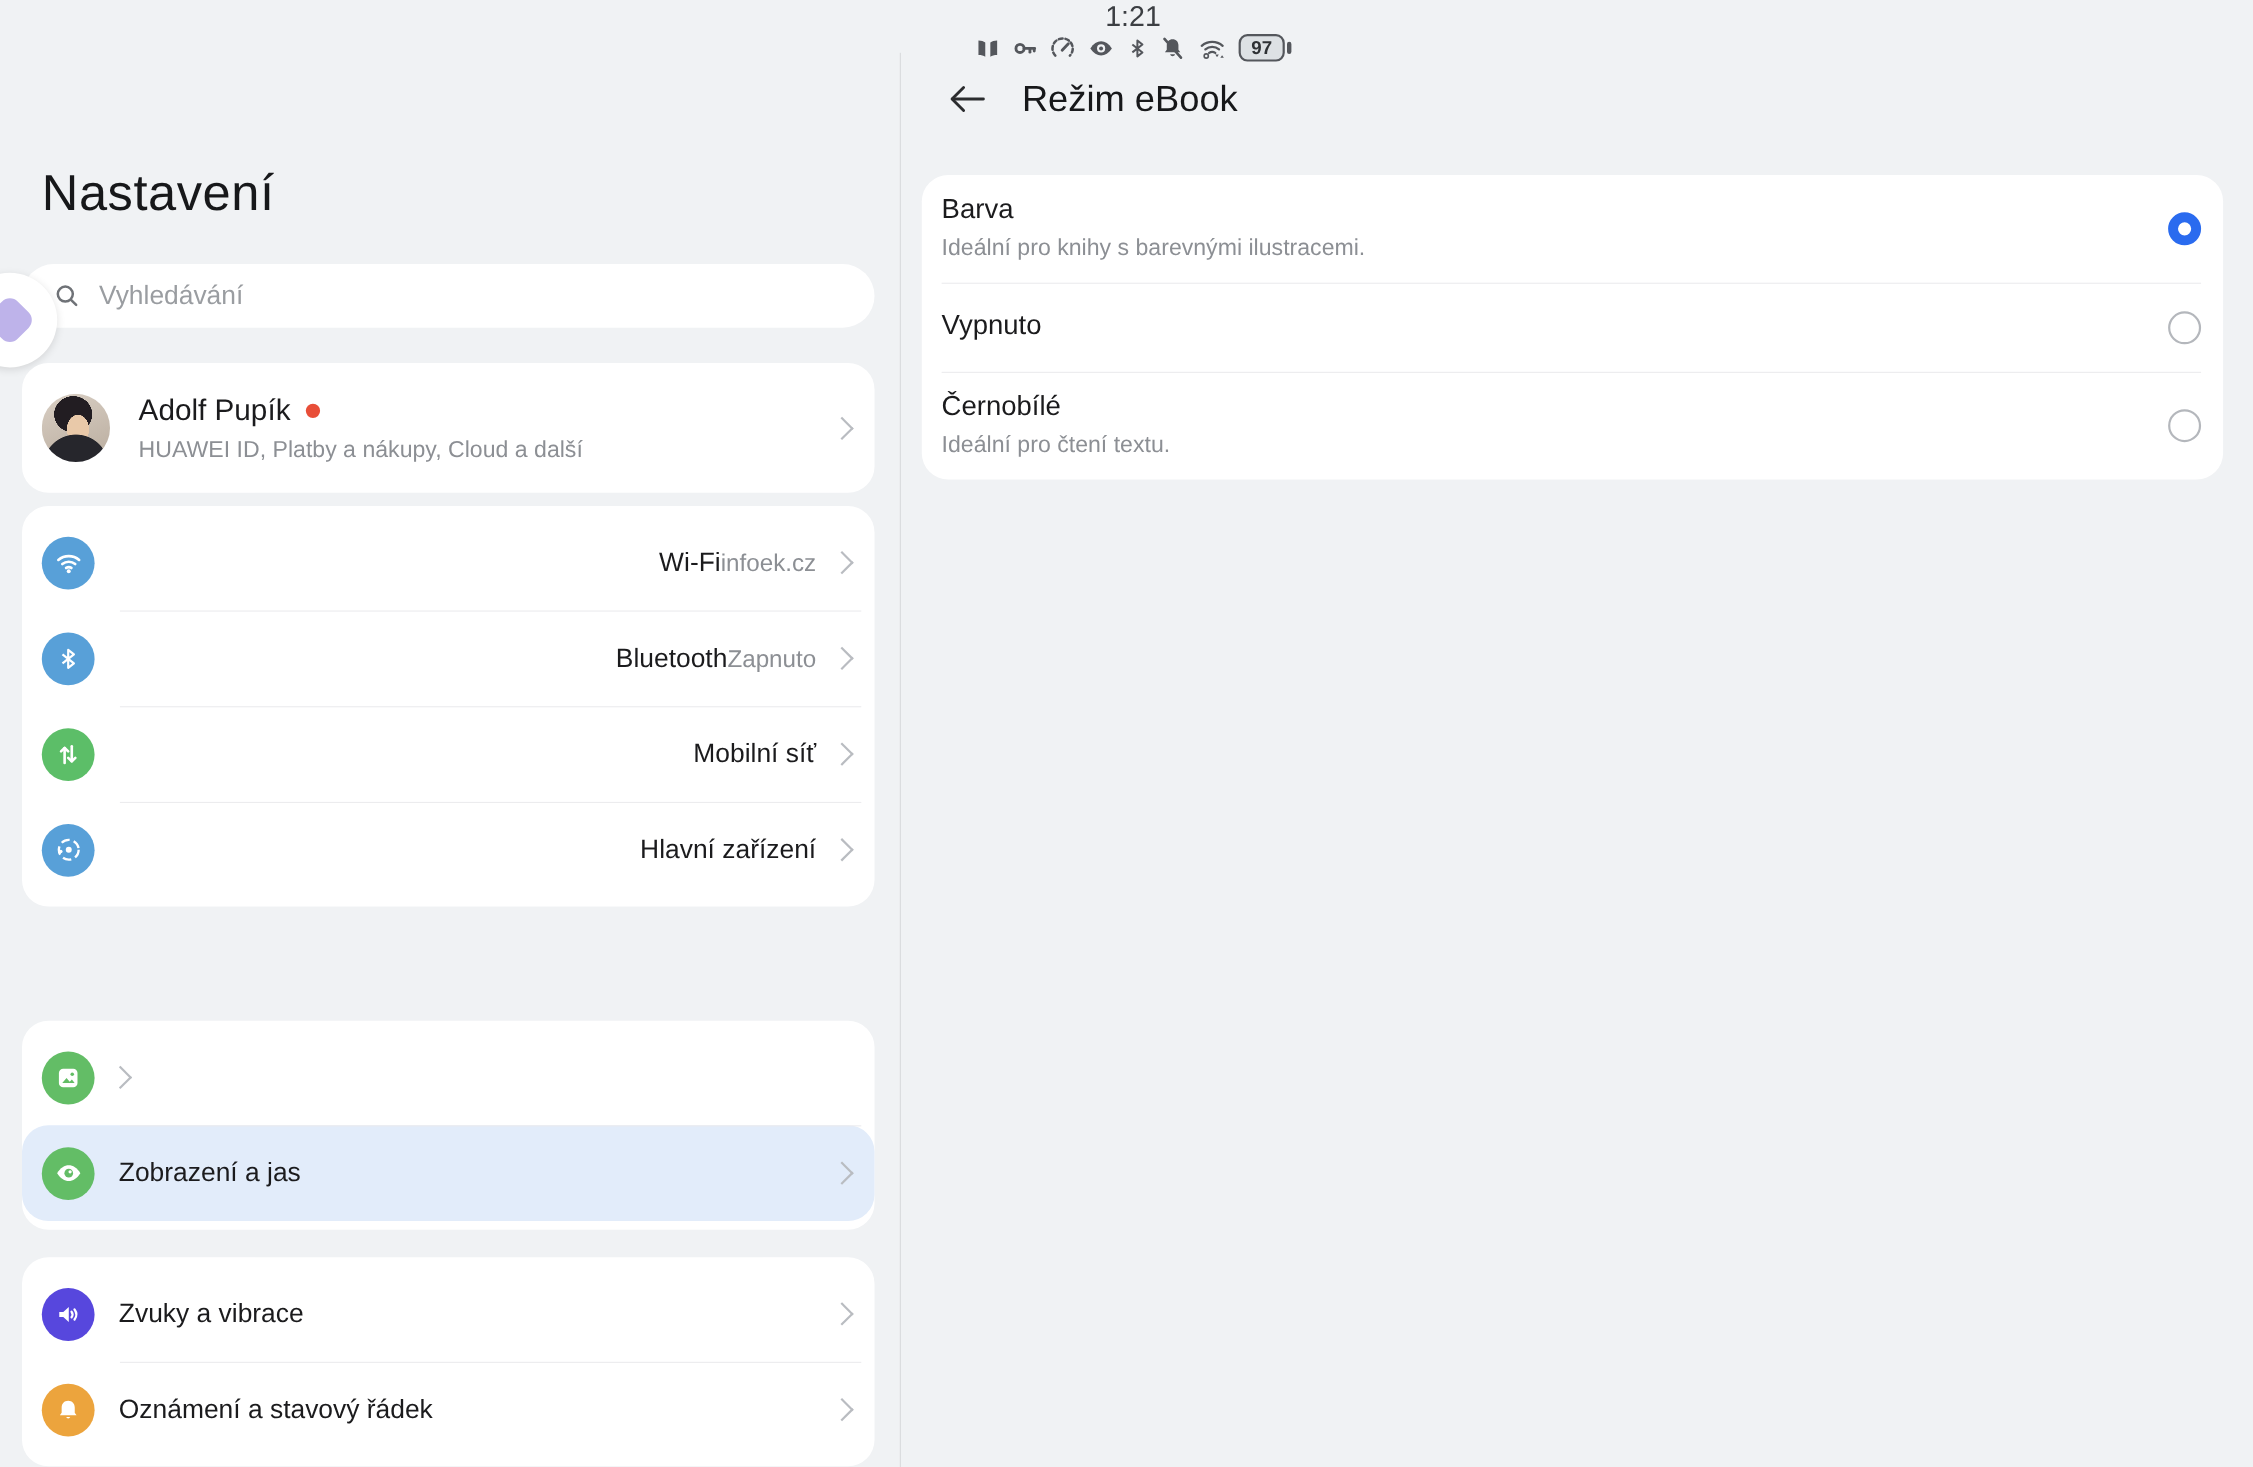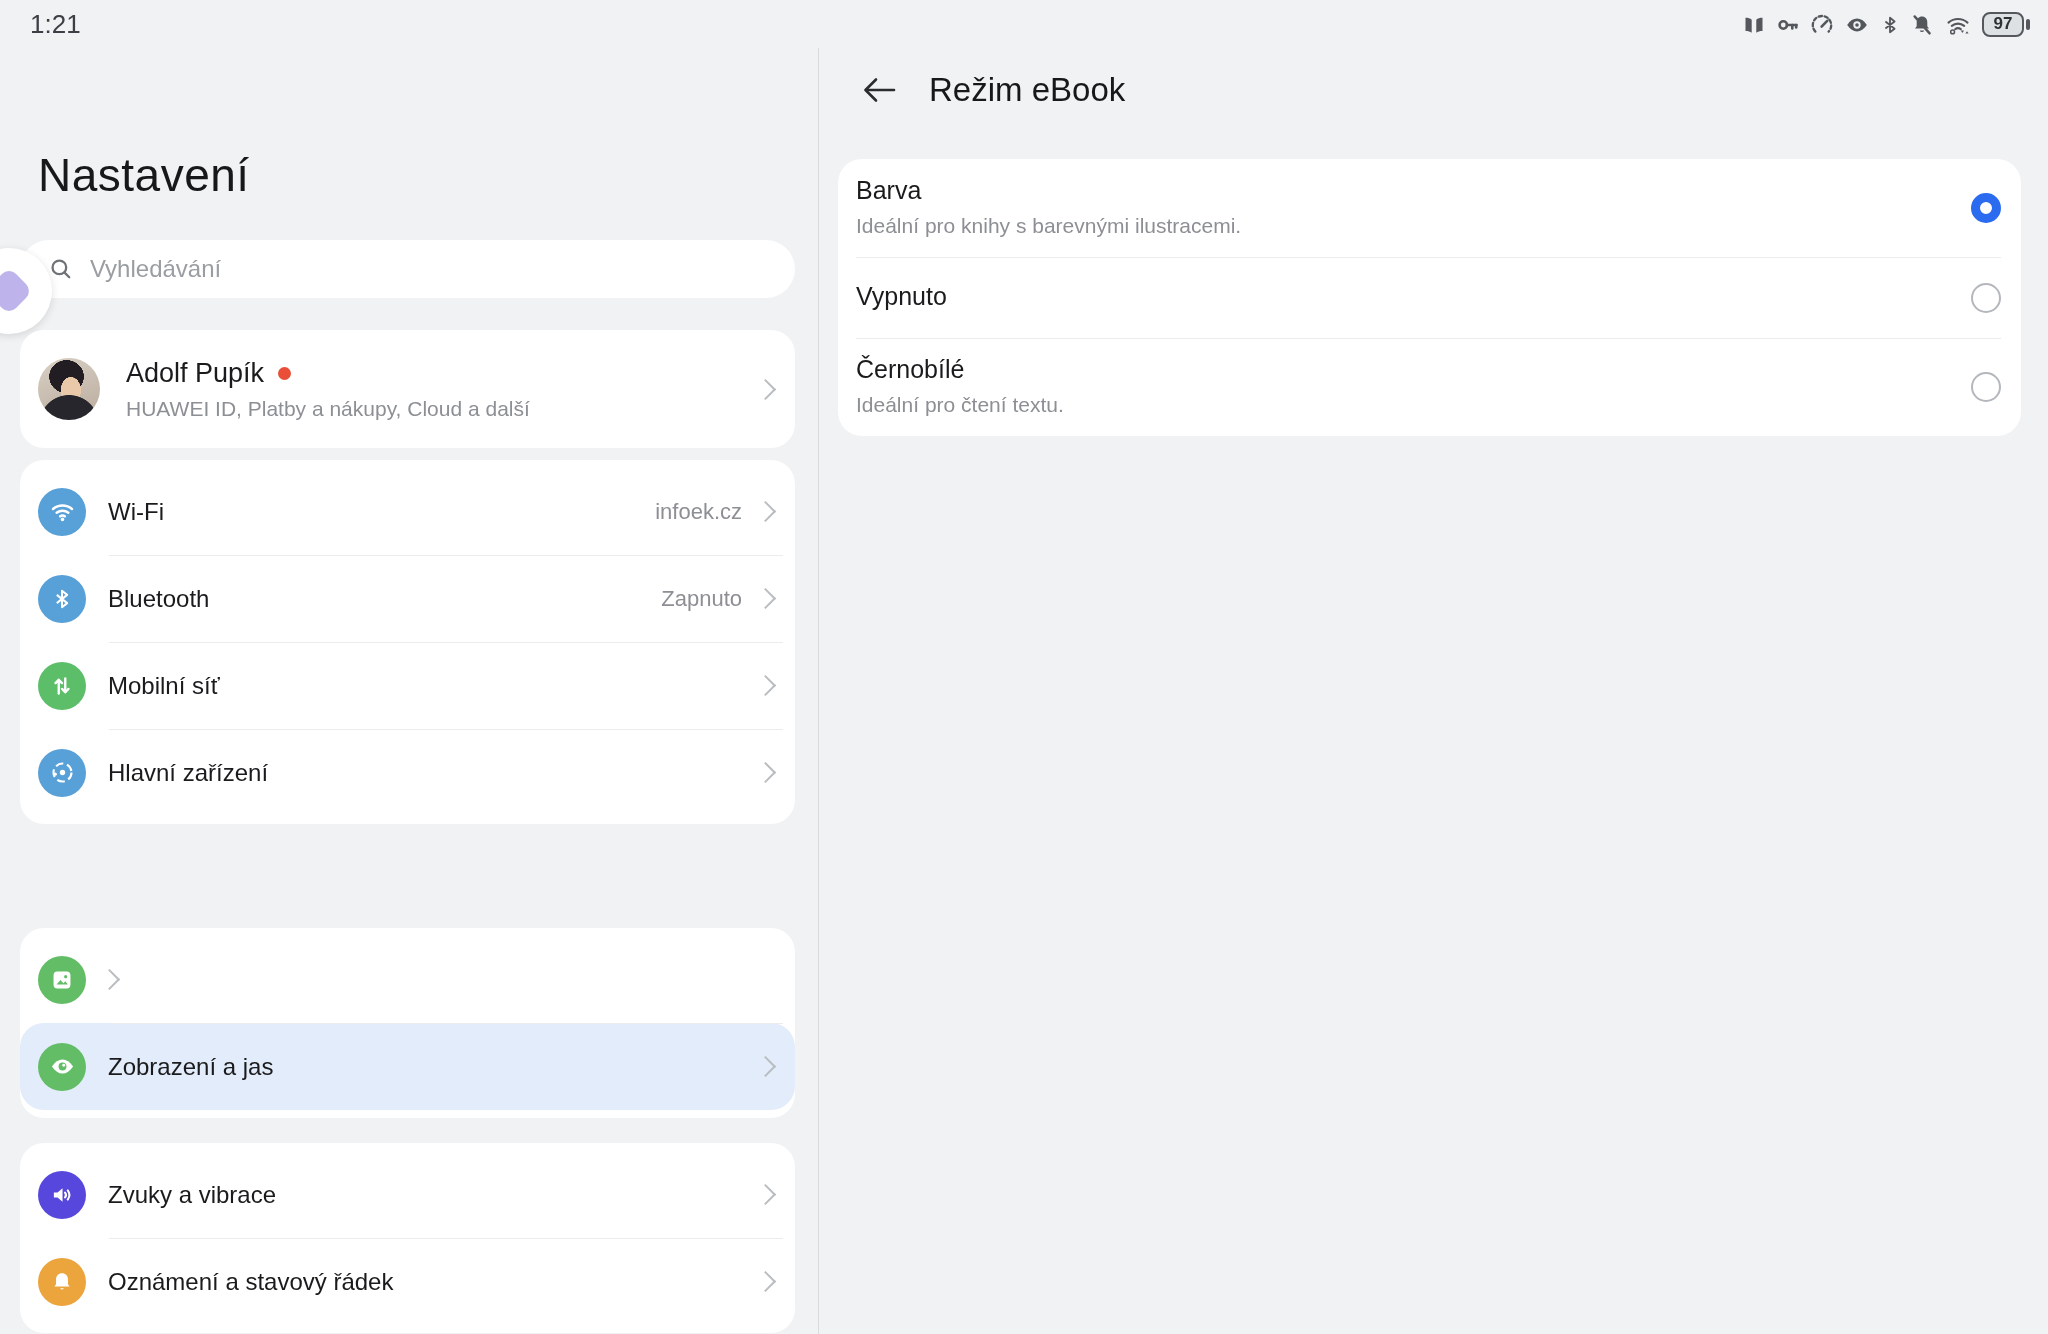--- a/index.html
+++ b/index.html
@@ -4,21 +4,21 @@
 <style>
   html,body{margin:0;padding:0;}
   body{
     width:2048px;height:1334px;position:relative;overflow:hidden;
     background:#f0f2f4;
     font-family:"Liberation Sans","DejaVu Sans",sans-serif;
     color:#1b1b1d;
     -webkit-font-smoothing:antialiased;
   }
   
-  .statusbar{position:absolute;top:0;left:0;right:0;height:48px;display:flex;align-items:center;justify-content:space-between;padding:0 18px 0 30px;box-sizing:border-box;}
+  .statusbar{position:absolute;top:0;left:0;right:0;height:48px;display:flex;align-items:center;justify-content:space-between;padding:0 18px 0 30px;box-sizing:border-box;flex-direction:column;}
   .sb-time{font-size:26px;font-weight:500;color:#3c3f43;}
   .sb-icons{display:flex;align-items:flex-end;gap:10px;}
   .sb-icons svg{display:block;}
   .batt{display:flex;align-items:center;}
   .batt-body{width:42px;height:25px;border:2.5px solid #54575c;border-radius:8px;background:#dde1e4;display:flex;align-items:center;justify-content:center;font-size:17px;font-weight:600;color:#2f3235;box-sizing:border-box;}
   .batt-nub{width:4px;height:11px;background:#54575c;border-radius:2px;margin-left:2px;}
   
   .vdivider{position:absolute;left:818px;top:48px;bottom:0;width:1px;background:#d9dbdd;}
   .left-panel{position:absolute;left:0;top:48px;width:818px;bottom:0;}
   .right-panel{position:absolute;left:819px;top:48px;right:0;bottom:0;}
@@ -36,21 +36,21 @@
       radial-gradient(ellipse 26% 34% at 53% 52%, #e9c9a9 0 62%, rgba(0,0,0,0) 63%),
       radial-gradient(ellipse 42% 40% at 46% 30%, #221d22 0 66%, rgba(0,0,0,0) 67%),
       linear-gradient(160deg,#d9cfc4,#b9ac9e);
   }
   .profile-text{margin-left:26px;flex:1;}
   .profile-name-row{display:flex;align-items:center;gap:14px;}
   .profile-name{font-size:27px;font-weight:500;color:#1b1b1d;}
   .dot-badge{width:13px;height:13px;border-radius:50%;background:#e84e38;}
   .profile-sub{font-size:21px;color:#8c8f94;margin-top:8px;}
   .group{padding:8px 0;}
-  .g1{top:412px;} .g2{top:880px;} .g3{top:1095px;}
+  .g1{top:412px;text-align:right;} .g2{top:880px;} .g3{top:1095px;}
   .row{position:relative;height:87px;display:flex;align-items:center;padding:0 18px;box-sizing:border-box;}
   .row + .row::before{content:"";position:absolute;top:0;left:89px;right:12px;height:1px;background:#ececee;}
   .row[data-selected="true"]{background:#e2ecfa;border-radius:24px;}
   .icn{width:48px;height:48px;border-radius:50%;flex:0 0 auto;display:flex;align-items:center;justify-content:center;}
   .icn svg{display:block;}
   .lbl{font-size:24px;color:#1b1b1d;margin-left:22px;flex:1;}
   .val{font-size:22px;color:#8c8f94;margin-right:16px;}
   .chev{width:13px;height:13px;border-top:2.5px solid #b9bcc1;border-right:2.5px solid #b9bcc1;transform:rotate(45deg);flex:0 0 auto;margin-right:4px;}
   
   .rp-header{position:absolute;left:38px;top:20px;display:flex;align-items:center;gap:28px;}

